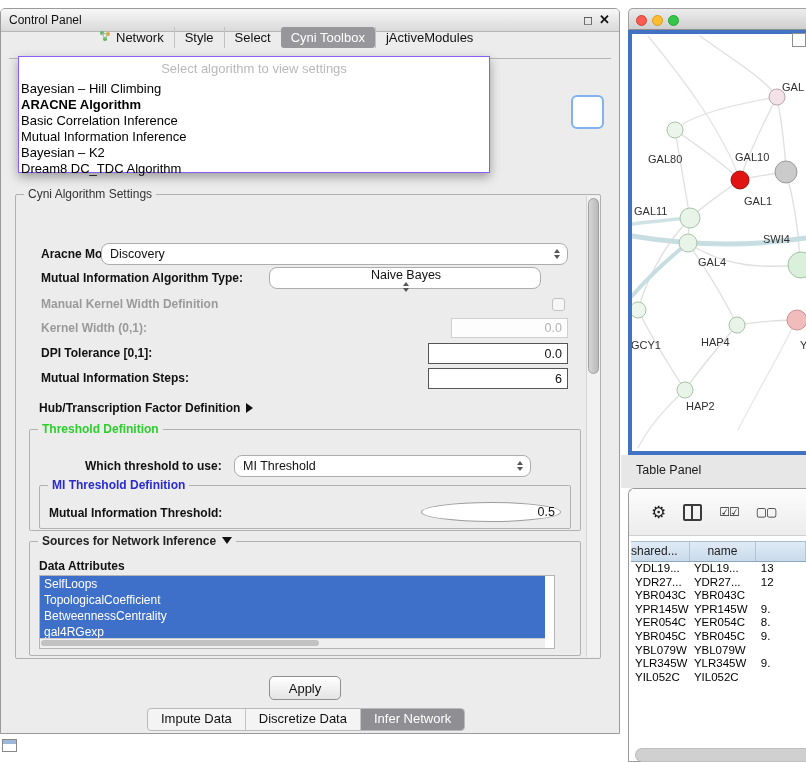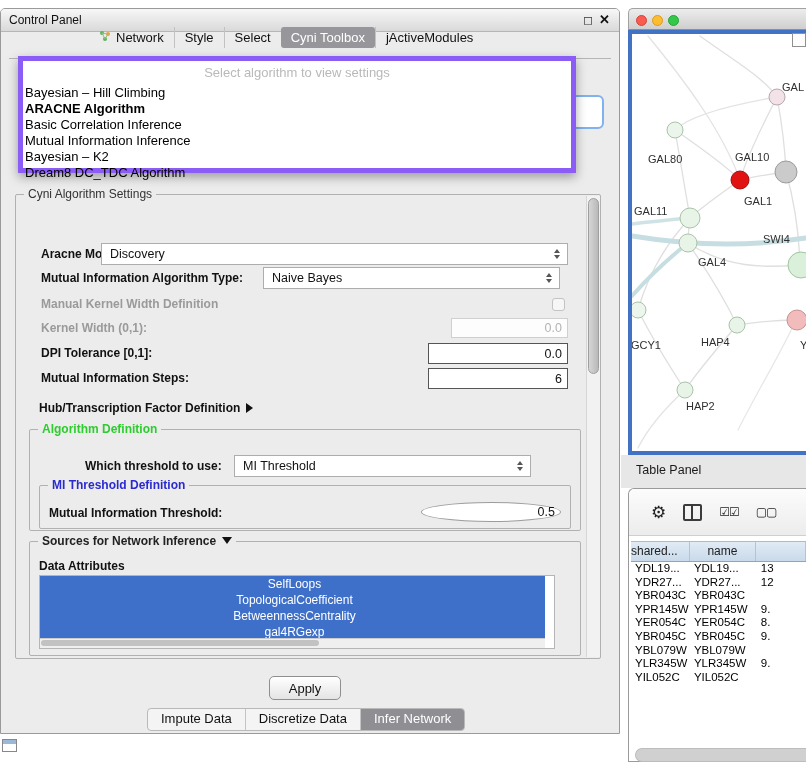--- a/index.html
+++ b/index.html
@@ -20,38 +20,38 @@
   .top-tabs .tab{display:flex;align-items:center;gap:5px;padding:0 10px;font-size:13px;color:#111;
     border-left:1px solid #c2c2c2;cursor:pointer;white-space:nowrap;}
   .top-tabs .tab:first-child{border-left:none;}
   .top-tabs .tab.active{background:#97979b;color:#fff;border-radius:3px;border-left:none;}
 
   
   .combo-remnant{position:absolute;left:570px;top:86px;width:33px;height:34px;background:#fff;
     border:2px solid #7fb2ef;border-radius:6px;box-sizing:border-box;z-index:1;}
 
   
-  .dropdown{position:absolute;left:17px;top:47px;width:558px;height:117px;background:#fff;
-    border:5px solid #8b5cf6;box-shadow:0 4px 10px rgba(0,0,0,.35);z-index:30;box-sizing:border-box;}
+  .dropdown{position:absolute;left:17px;top:47px;width:472px;height:117px;background:#fff;
+    border:1px solid #8b5cf6;box-shadow:0 4px 10px rgba(0,0,0,.35);z-index:30;box-sizing:border-box;}
   .dd-placeholder{height:24px;line-height:24px;text-align:center;color:#b9b9b9;font-size:13px;}
   .dd-items{padding-left:2px;}
   .dd-item{height:16px;line-height:16px;font-size:13px;color:#000;cursor:pointer;white-space:nowrap;}
   .dd-item.bold{font-weight:bold;}
 
   
   .groupbox{position:absolute;border:1px solid #b1b1b1;border-radius:2px;box-sizing:border-box;}
   .legend{position:absolute;top:-8px;left:8px;background:#ececec;padding:0 4px;font-size:12px;font-weight:bold;white-space:nowrap;}
   .lg-dark{color:#333;font-weight:normal;}
   .lg-blue{color:#2a2ad0;}
   .lg-green{color:#2ecc2e;}
 
   .flabel{position:absolute;font-size:12px;font-weight:bold;color:#111;white-space:nowrap;}
   .flabel.disabled{color:#9a9a9a;}
 
-  .combo{position:absolute;background:#fff;border:1px solid #adadad;border-radius:0;height:22px;
+  .combo{position:absolute;background:#fff;border:1px solid #adadad;border-radius:8px;height:22px;
     display:flex;align-items:center;padding:0 6px 0 8px;font-size:12.5px;color:#111;box-sizing:border-box;cursor:pointer;}
   .combo .val{flex:1;}
   .arrows{width:9px;display:flex;flex-direction:column;align-items:center;gap:2px;}
   .arrows i{display:block;width:0;height:0;border-left:3.5px solid transparent;border-right:3.5px solid transparent;}
   .arrows .up{border-bottom:4px solid #555;}
   .arrows .dn{border-top:4px solid #555;}
 
   .tfield{position:absolute;background:#fff;border:1px solid #555;display:flex;align-items:center;
     justify-content:flex-end;padding:0 5px;font-size:12.5px;color:#111;box-sizing:border-box;}
   .tfield.disabled{border:1px solid #cfcfcf;color:#b3b3b3;background:#fdfdfd;}
@@ -67,21 +67,21 @@
   
   .vscroll{position:absolute;left:585px;top:187px;width:14px;height:461px;background:#f2f2f2;
     border-left:1px solid #d6d6d6;box-sizing:border-box;}
   .vscroll .thumb{position:absolute;left:1px;top:2px;width:11px;height:176px;border:1px solid #9f9f9f;
     border-radius:7px;background:linear-gradient(90deg,#d6d6d6,#b9b9b9);box-sizing:border-box;}
 
   
   .attr-list{position:absolute;left:38px;top:566px;width:516px;height:74px;background:#fff;
     border:1px solid #b5b5b5;box-sizing:border-box;overflow:hidden;}
   .attr-item{height:16px;line-height:16px;font-size:12px;color:#fff;background:#3e6fc9;
-    width:calc(100% - 9px);padding-left:4px;box-sizing:border-box;white-space:nowrap;cursor:pointer;text-align:center;}
+    width:calc(100% - 9px);padding-left:4px;box-sizing:border-box;white-space:nowrap;cursor:pointer;}
   .attr-hscroll{position:absolute;left:0;right:9px;bottom:0;height:9px;background:#efefef;border-top:1px solid #ccc;}
   .attr-hscroll .hthumb{position:absolute;left:1px;top:1px;height:6px;width:55%;background:#c2c2c2;border-radius:4px;}
 
   .apply-btn{position:absolute;left:268px;top:667px;width:70px;height:22px;border:1px solid #8f8f8f;
     border-radius:5px;background:linear-gradient(#ffffff,#e4e4e4);font-size:13px;color:#111;
     display:flex;align-items:center;justify-content:center;cursor:pointer;}
 
   .bottom-tabs{position:absolute;left:146px;top:699px;height:21px;display:flex;border:1px solid #b9b9b9;
     border-radius:4px;overflow:hidden;background:#f4f4f4;}
   .bottom-tabs .btab{padding:0 13px;line-height:20px;font-size:13px;color:#111;border-left:1px solid #c4c4c4;cursor:pointer;white-space:nowrap;}
@@ -188,21 +188,21 @@
     <span class="flabel" style="left:40px;top:238px;">Aracne Mode:</span>
     <div class="combo" style="left:100px;top:234px;width:467px;">
       <span class="val">Discovery</span>
       <span class="arrows">
           <i class="up"></i>
           <i class="dn"></i>
         </span>
     </div>
 
     <span class="flabel" style="left:40px;top:262px;">Mutual Information Algorithm Type:</span>
-    <div class="combo" style="left:262px;top:258px;width:297px;">
+    <div class="combo" style="left:268px;top:258px;width:272px;flex-direction:column;">
       <span class="val">Naive Bayes</span>
       <span class="arrows">
           <i class="up"></i>
           <i class="dn"></i>
         </span>
     </div>
 
     <span class="flabel disabled" style="left:40px;top:288px;">Manual Kernel Width Definition</span>
     <span class="checkbox" style="left:551px;top:289px;"></span>
 
@@ -219,21 +219,21 @@
     <span class="flabel" style="left:40px;top:362px;">Mutual Information Steps:</span>
     <div class="tfield" style="left:427px;top:359px;width:140px;height:21px;">
       <span>6</span>
     </div>
 
     <span class="flabel" style="left:38px;top:392px;">
       <span>Hub/Transcription Factor Definition</span><span class="tri-right"></span>
     </span>
 
     <div class="groupbox" style="left:28px;top:420px;width:552px;height:102px;">
-      <span class="legend lg-green">Algorithm Definition</span>
+      <span class="legend lg-green">Threshold Definition</span>
     </div>
 
     <span class="flabel" style="left:84px;top:450px;">Which threshold to use:</span>
     <div class="combo" style="left:233px;top:446px;width:297px;">
       <span class="val">MI Threshold</span>
       <span class="arrows">
           <i class="up"></i>
           <i class="dn"></i>
         </span>
     </div>

